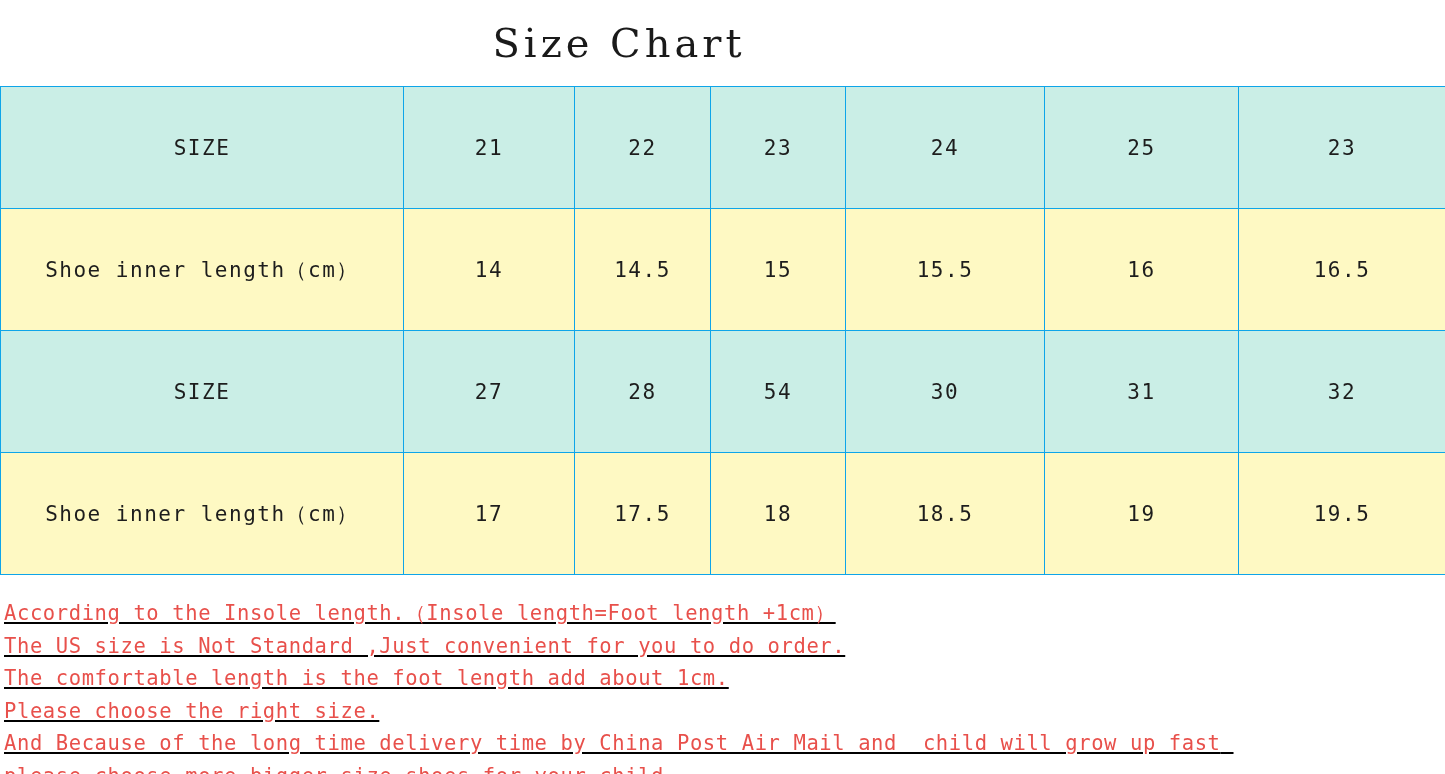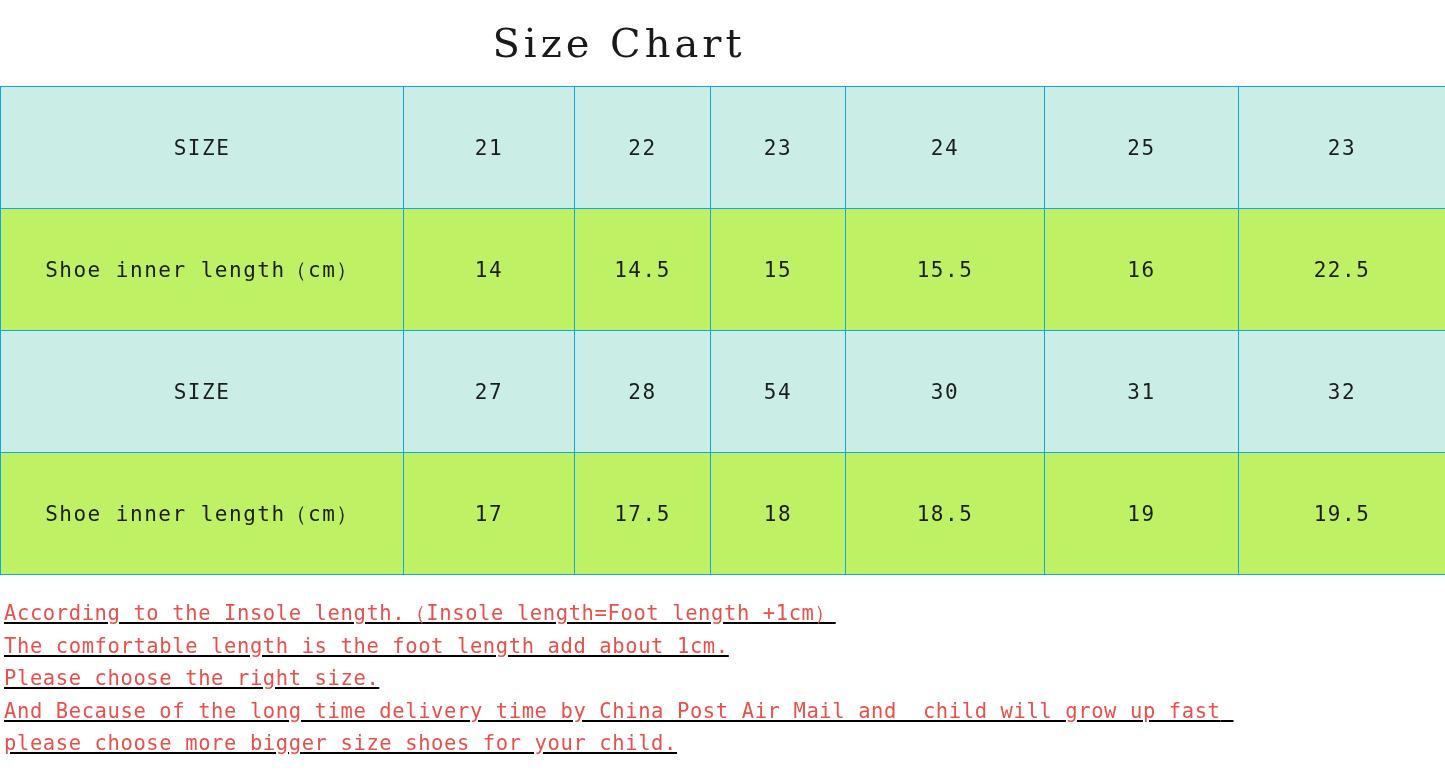--- a/index.html
+++ b/index.html
@@ -48,21 +48,21 @@
     font-size: 21px;
     color: #1d1d1d;
     height: 97px;
     letter-spacing: 1.5px;
     padding: 12px;
   }
   table.size-table tr.header-row td {
     background: #caeee6;
   }
   table.size-table tr.data-row td {
-    background: #bef264;
+    background: #fef9c3;
   }
   .col-label { width: 403px; }
   .col-a { width: 171px; }
   .col-b { width: 136px; }
   .col-c { width: 135px; }
   .col-d { width: 199px; }
   .col-e { width: 194px; }
   .col-f { width: 207px; }
   .notes {
     flex: 1 1 auto;
@@ -108,21 +108,21 @@
         <td>25</td>
         <td>23</td>
       </tr>
       <tr class="data-row">
         <td>Shoe inner length（cm）</td>
         <td>14</td>
         <td>14.5</td>
         <td>15</td>
         <td>15.5</td>
         <td>16</td>
-        <td>22.5</td>
+        <td>16.5</td>
       </tr>
       <tr class="header-row">
         <td>SIZE</td>
         <td>27</td>
         <td>28</td>
         <td>54</td>
         <td>30</td>
         <td>31</td>
         <td>32</td>
       </tr>
@@ -133,18 +133,19 @@
         <td>18</td>
         <td>18.5</td>
         <td>19</td>
         <td>19.5</td>
       </tr>
     </tbody>
   </table>
 
   <div class="notes">
     <div class="note-line">According to the Insole length.（Insole length=Foot length +1cm）</div>
+    <div class="note-line">The US size is Not Standard ,Just convenient for you to do order.</div>
     <div class="note-line">The comfortable length is the foot length add about 1cm.</div>
     <div class="note-line">Please choose the right size.</div>
     <div class="note-line">And Because of the long time delivery time by China Post Air Mail and  child will grow up fast please choose more bigger size shoes for your child.</div>
   </div>
 
 </div>
 
 </body></html>

